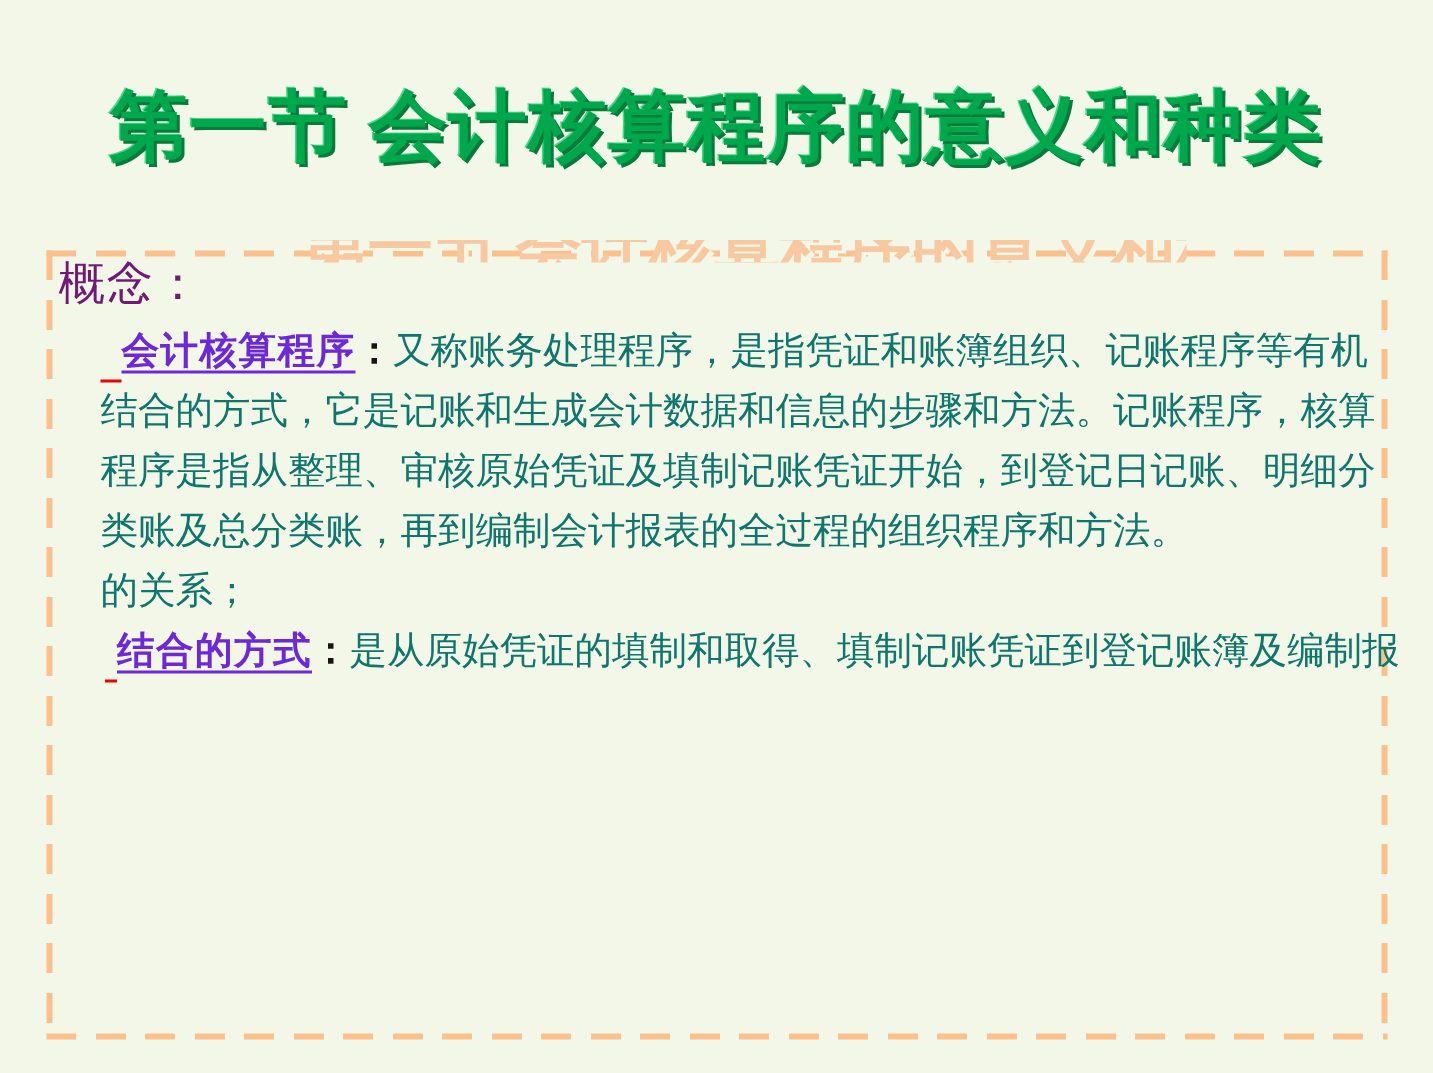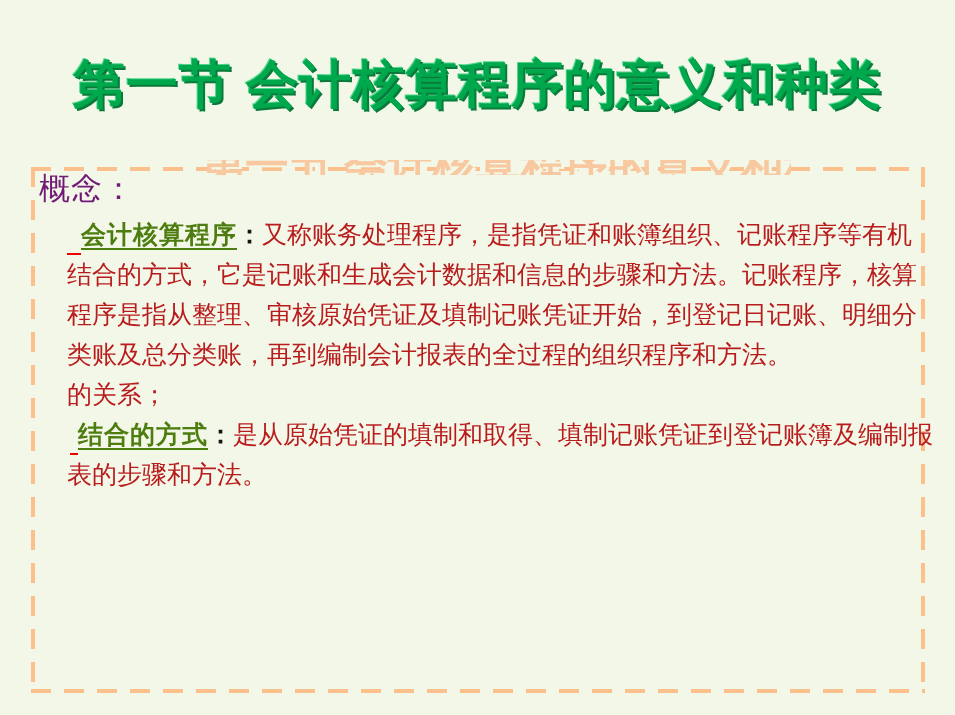--- a/index.html
+++ b/index.html
@@ -53,35 +53,35 @@
     position:absolute;left:8px;top:1px;z-index:3;
     font-size:31px;font-weight:normal;color:#701a75;
     letter-spacing:1px;
   }
   .content{
     position:absolute;left:36px;top:48px;width:845px;z-index:3;
     font-size:25px;color:#161616;
   }
   .tline{height:40px;line-height:40px;white-space:nowrap;}
   .term{
-    color:#4d7c0f;font-weight:bold;
+    color:#6d28d9;font-weight:bold;
     text-decoration:underline;
     text-decoration-thickness:2px;
     text-underline-offset:5px;
     letter-spacing:1px;
   }
   .sep{color:#1a1212;font-weight:bold;}
   .lead{
     display:inline-block;height:30px;vertical-align:bottom;
     border-bottom:2px solid #f20000;
   }
   .lead.w1{width:14px;}
   .lead.w2{width:36px;margin-left:-11px;}
   .lead.w3{width:8px;margin-left:3px;}
-  .rest{color:#b91c1c;}
+  .rest{color:#0f766e;}
 </style>
 </head>
 <body>
 
 <div class="slide">
 
   <div class="slide-title">第一节 会计核算程序的意义和种类</div>
 
   <div class="concept-box">
 
@@ -103,17 +103,16 @@
       </div>
       <div class="tline rest">结合的方式，它是记账和生成会计数据和信息的步骤和方法。记账程序，核算</div>
       <div class="tline rest">程序是指从整理、审核原始凭证及填制记账凭证开始，到登记日记账、明细分</div>
       <div class="tline rest">类账及总分类账，再到编制会计报表的全过程的组织程序和方法。</div>
 
       <div class="tline rest">的关系；</div>
 
       <div class="tline">
         <span class="lead w3"></span><span class="term">结合的方式</span><span class="sep">：</span><span class="rest">是从原始凭证的填制和取得、填制记账凭证到登记账簿及编制报</span>
       </div>
-      <div class="tline rest">表的步骤和方法。</div>
 
     </div>
   </div>
 </div>
 
 </body></html>

